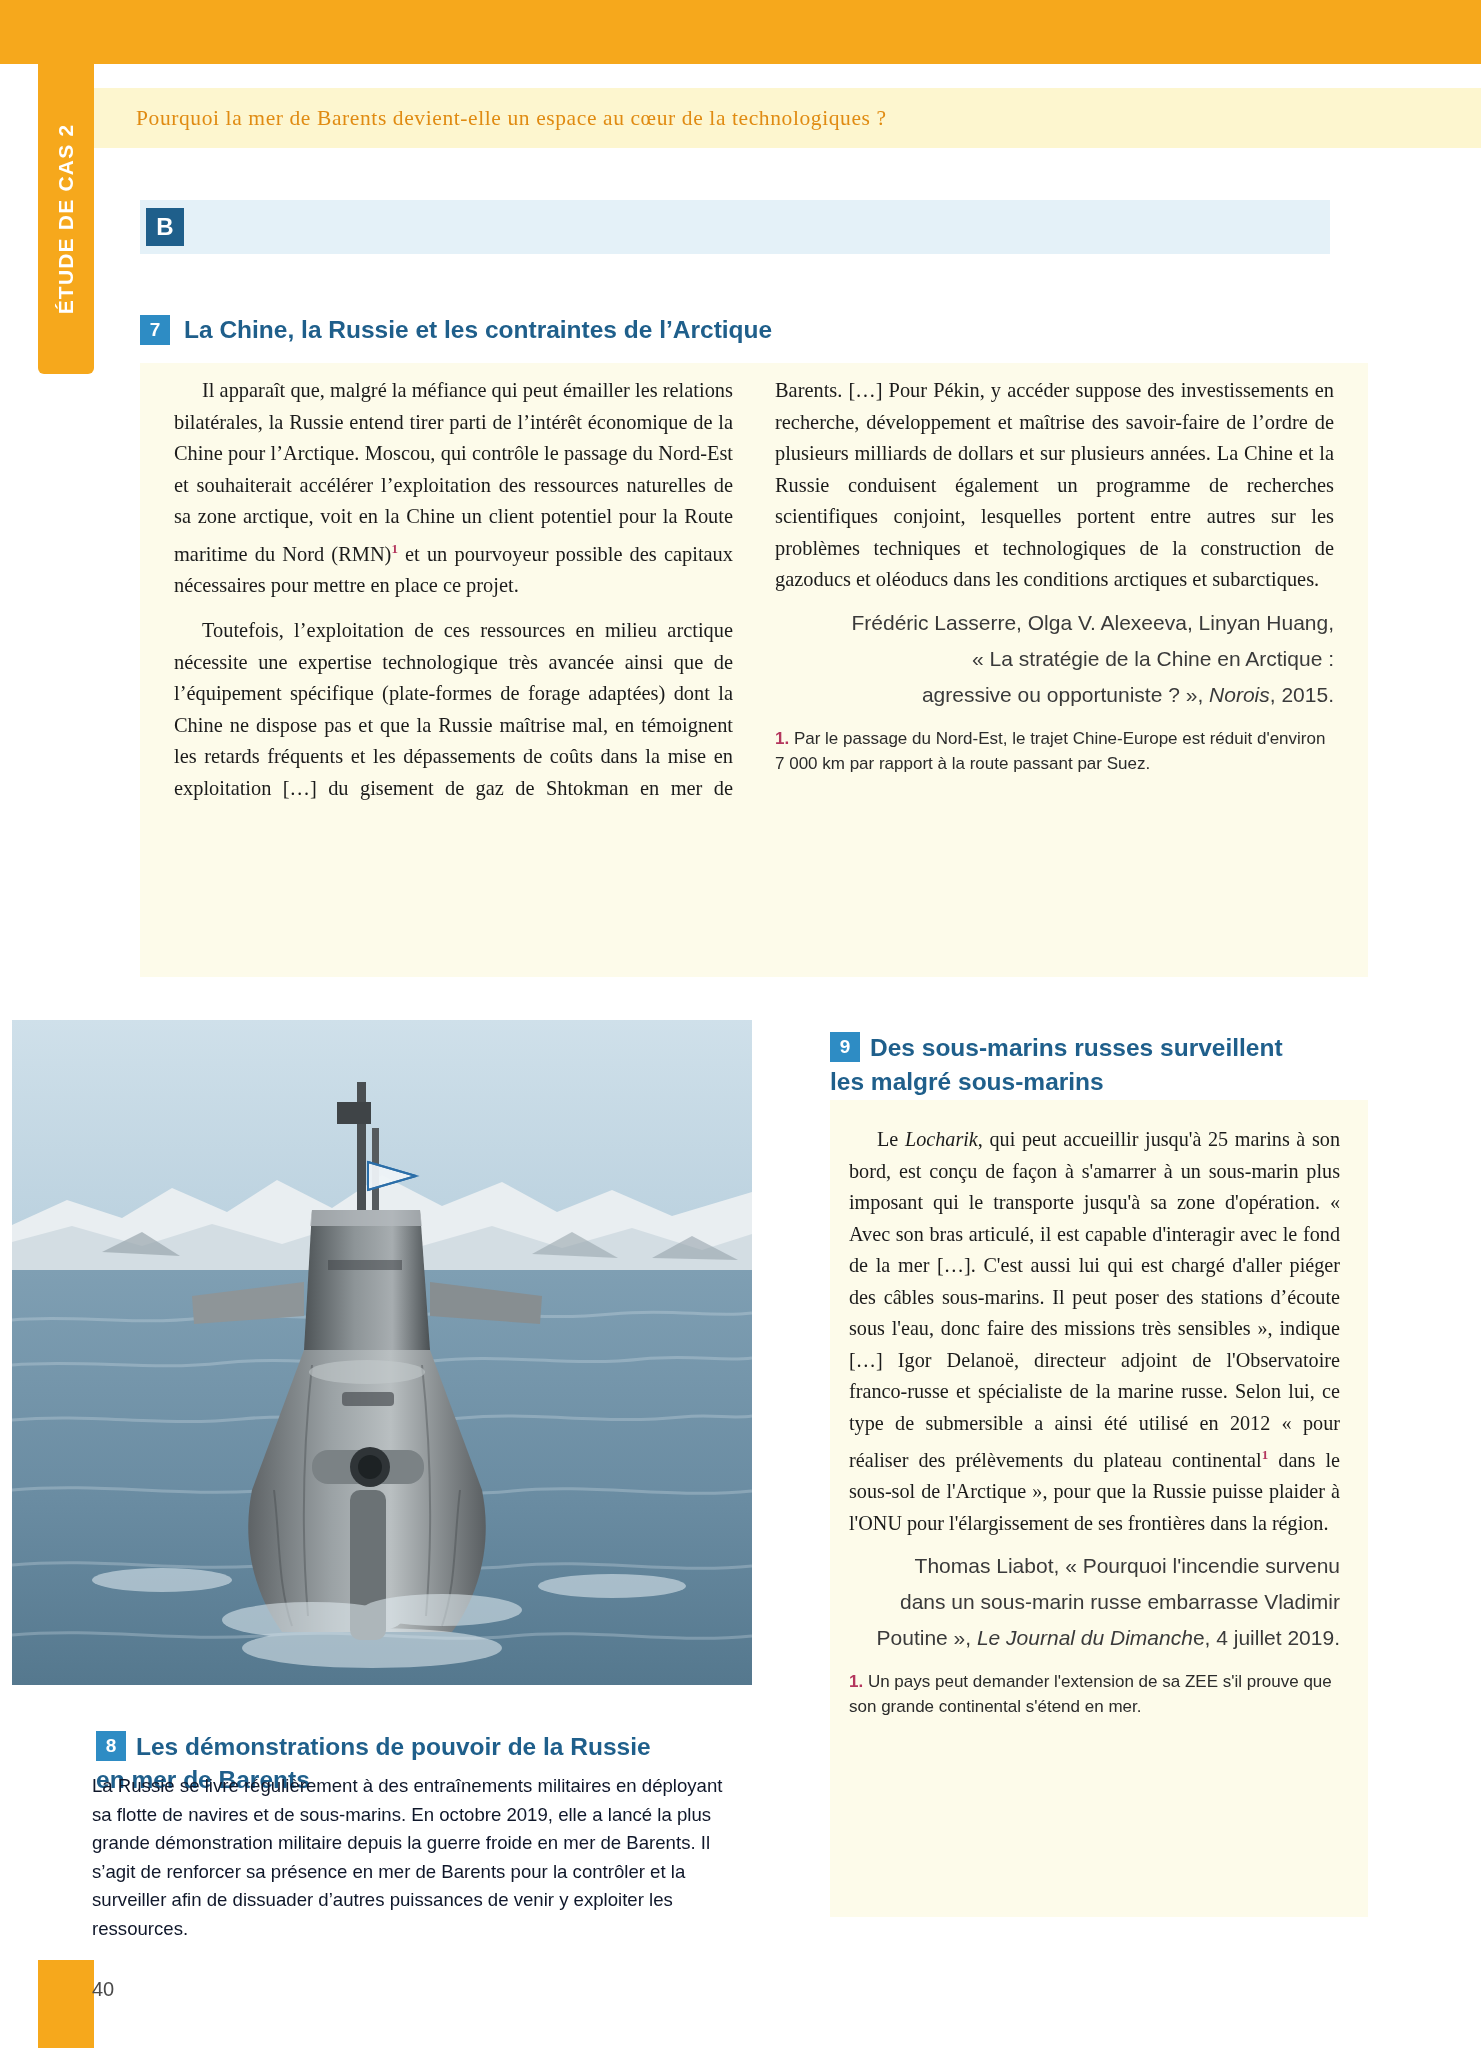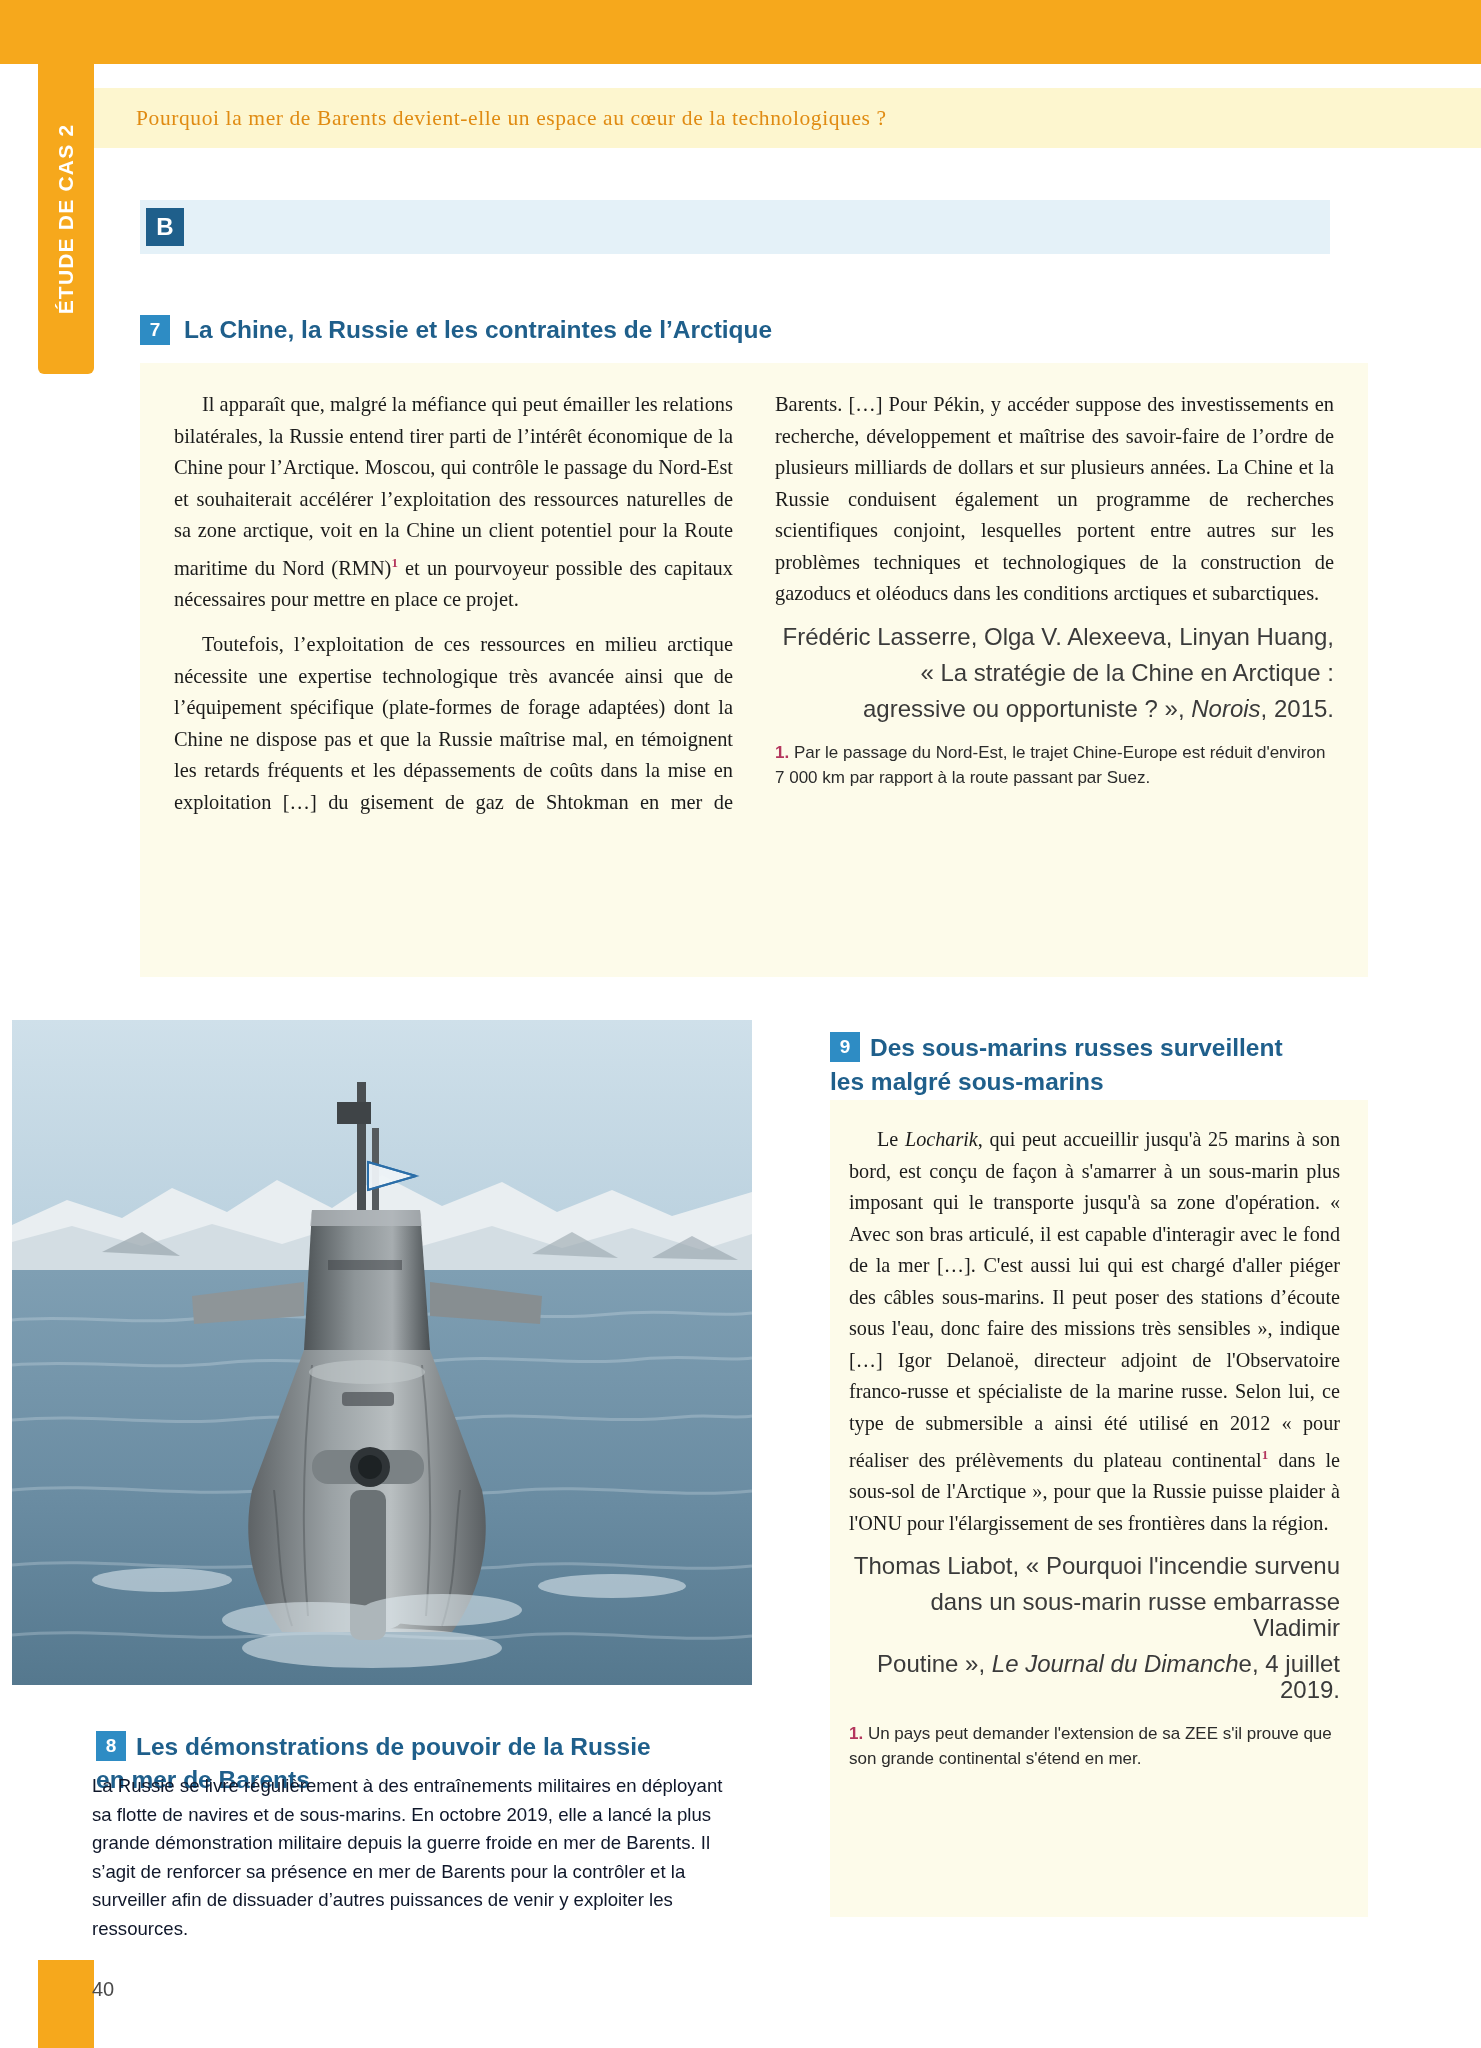--- a/index.html
+++ b/index.html
@@ -120,40 +120,40 @@
     margin-left: 14px;
     font-family: "Liberation Sans", sans-serif;
   }
 
   
   .doc7-box {
     position: absolute;
     left: 140px; top: 363px;
     width: 1228px; height: 614px;
     background: #fdfbea;
-    padding: 26px 34px 20px 34px;
+    padding: 12px 34px 20px 34px;
   }
   .doc7-cols {
     column-count: 2;
     column-gap: 42px;
     height: 100%;
   }
   .serif-par {
     font-family: "Liberation Serif", serif;
     font-size: 20.4px;
     line-height: 31.5px;
     color: #1b1b1b;
     text-align: justify;
     margin: 0 0 14px 0;
     text-indent: 28px;
     hyphens: auto;
   }
   .source-line {
     font-family: "Liberation Sans", sans-serif;
-    font-size: 24px;
+    font-size: 21px;
     line-height: 26px;
     color: #3a3a3a;
     text-align: right;
     margin: 10px 0 0 0;
   }
   .source-line em { font-style: italic; }
   .footnote {
     font-family: "Liberation Sans", sans-serif;
     font-size: 17px;
     line-height: 25px;

